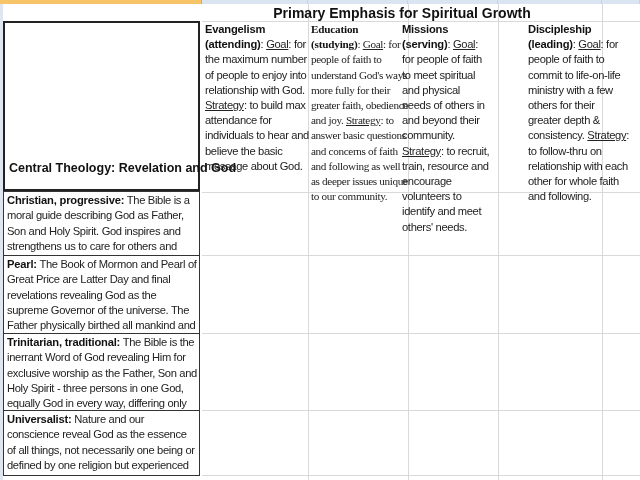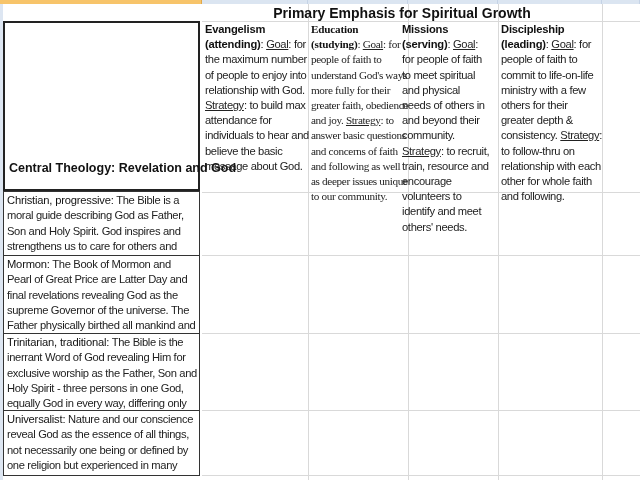--- a/index.html
+++ b/index.html
@@ -35,21 +35,21 @@
     }
     .hcell .h { font-weight: bold; color: #111; letter-spacing: -0.2px; }
     .u { text-decoration: underline; }
 
     .rowcell {
       position: absolute; left: 3px; width: 197px; border: 1px solid #333;
       border-top-width: 1px; box-sizing: border-box;
       font-size: 11.2px; line-height: 15.3px; letter-spacing: -0.35px;
       padding: 1px 2px 0 3px; color: #222; overflow: hidden;
     }
-    .rowcell .h { font-weight: normal; color: #111; letter-spacing: -0.2px; }
+    .rowcell .h { font-weight: bold; color: #111; letter-spacing: -0.2px; }
   </style>
 </head>
 <body>
 
 <div class="colhdr">
   <div class="c sel" style="width:202px"></div>
   <div class="c" style="width:106px"></div>
   <div class="c" style="width:100px"></div>
   <div class="c" style="width:90px"></div>
   <div class="c" style="width:104px"></div>
@@ -79,29 +79,29 @@
   <span class="u">Goal</span>:<span>  for the maximum number of people to enjoy into relationship with God. </span><span class="u">Strategy</span>:<span> to build max attendance for individuals to hear and believe the basic message about God.</span>
 </div>
 <div class="hcell" style="left:309px; width:100px;font-family:Liberation Serif, serif;">
   <span class="h">Education (studying)</span>:
   <span class="u">Goal</span>:<span>  for people of faith to understand God's ways more fully for their greater faith, obedience and joy.  </span><span class="u">Strategy</span>:<span> to answer basic questions and concerns of faith and following as well as deeper issues unique to our community.</span>
 </div>
 <div class="hcell" style="left:400px; width:91px;">
   <span class="h">Missions (serving)</span>:
   <span class="u">Goal</span>:<span> for people of faith to meet spiritual and physical needs of others in and beyond their community. </span><span class="u">Strategy</span>:<span>  to recruit, train, resource and encourage volunteers to identify and meet others' needs.</span>
 </div>
-<div class="hcell" style="left:499px; width:104px;">
+<div class="hcell" style="left:526px; width:104px;">
   <span class="h">Discipleship (leading)</span>:
   <span class="u">Goal</span>:<span> for people of faith to commit to life-on-life ministry with a few others for their greater depth &amp; consistency. </span><span class="u">Strategy</span>:<span>  to follow-thru on relationship with each other for whole faith and following.</span>
 </div>
 
 <div class="rowcell" style="top:191px; height:65px;">
   <span class="h">Christian, progressive:</span><span>  The Bible is a moral guide describing God as Father, Son and Holy Spirit. God inspires and strengthens us to care for others and enjoy His creation.</span>
 </div>
 <div class="rowcell" style="top:255px; height:79px;">
-  <span class="h">Mormon:</span><span>  The Book of Mormon and Pearl of Great Price are Latter Day and final revelations revealing God as the supreme Governor of the universe.  The Father physically birthed all mankind and Jesus.  The Spirit is also a God.</span>
+  <span class="h">Pearl:</span><span>  The Book of Mormon and Pearl of Great Price are Latter Day and final revelations revealing God as the supreme Governor of the universe.  The Father physically birthed all mankind and Jesus.  The Spirit is also a God.</span>
 </div>
 <div class="rowcell" style="top:333px; height:78px;">
   <span class="h">Trinitarian, traditional:</span><span>  The Bible is the inerrant Word of God revealing Him for exclusive worship as the Father, Son and Holy Spirit - three persons in one God, equally God in every way, differing only in their functions within the Trinity.</span>
 </div>
 <div class="rowcell" style="top:410px; height:66px;">
   <span class="h">Universalist:</span><span>  Nature and our conscience reveal God as the essence of all things, not necessarily one being or defined by one religion but experienced in many religions.</span>
 </div>
 
 </body></html>

